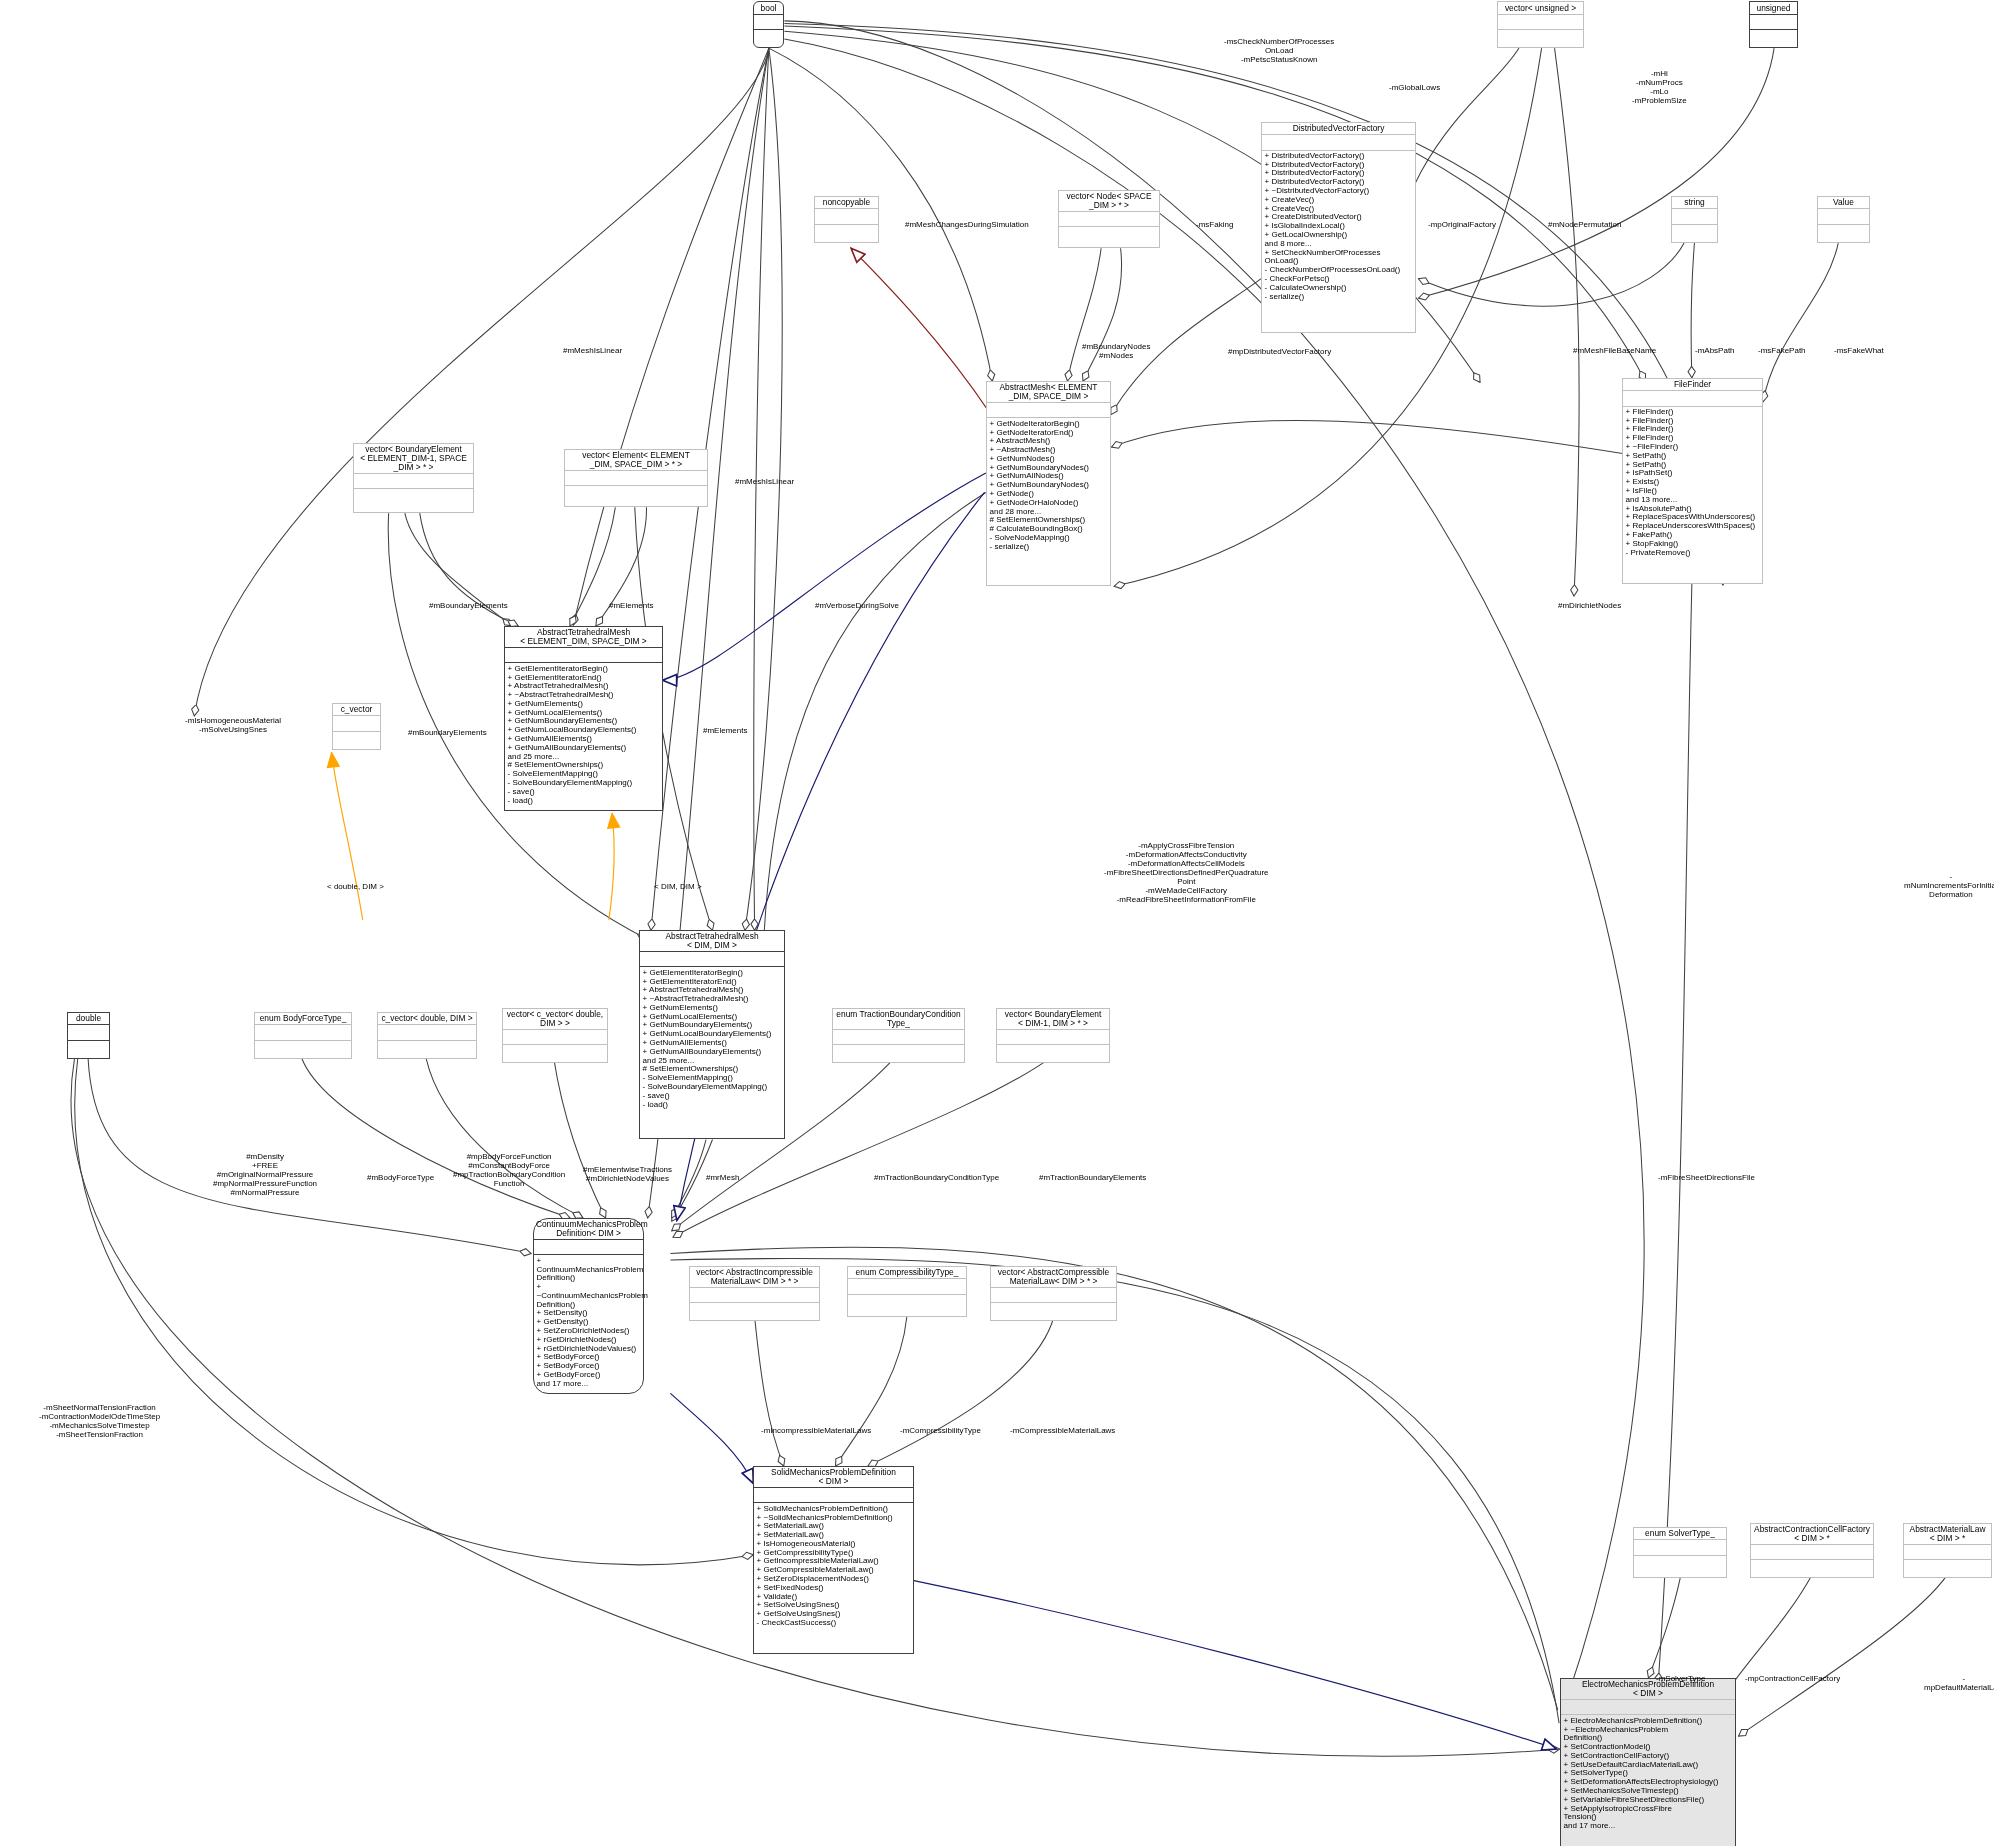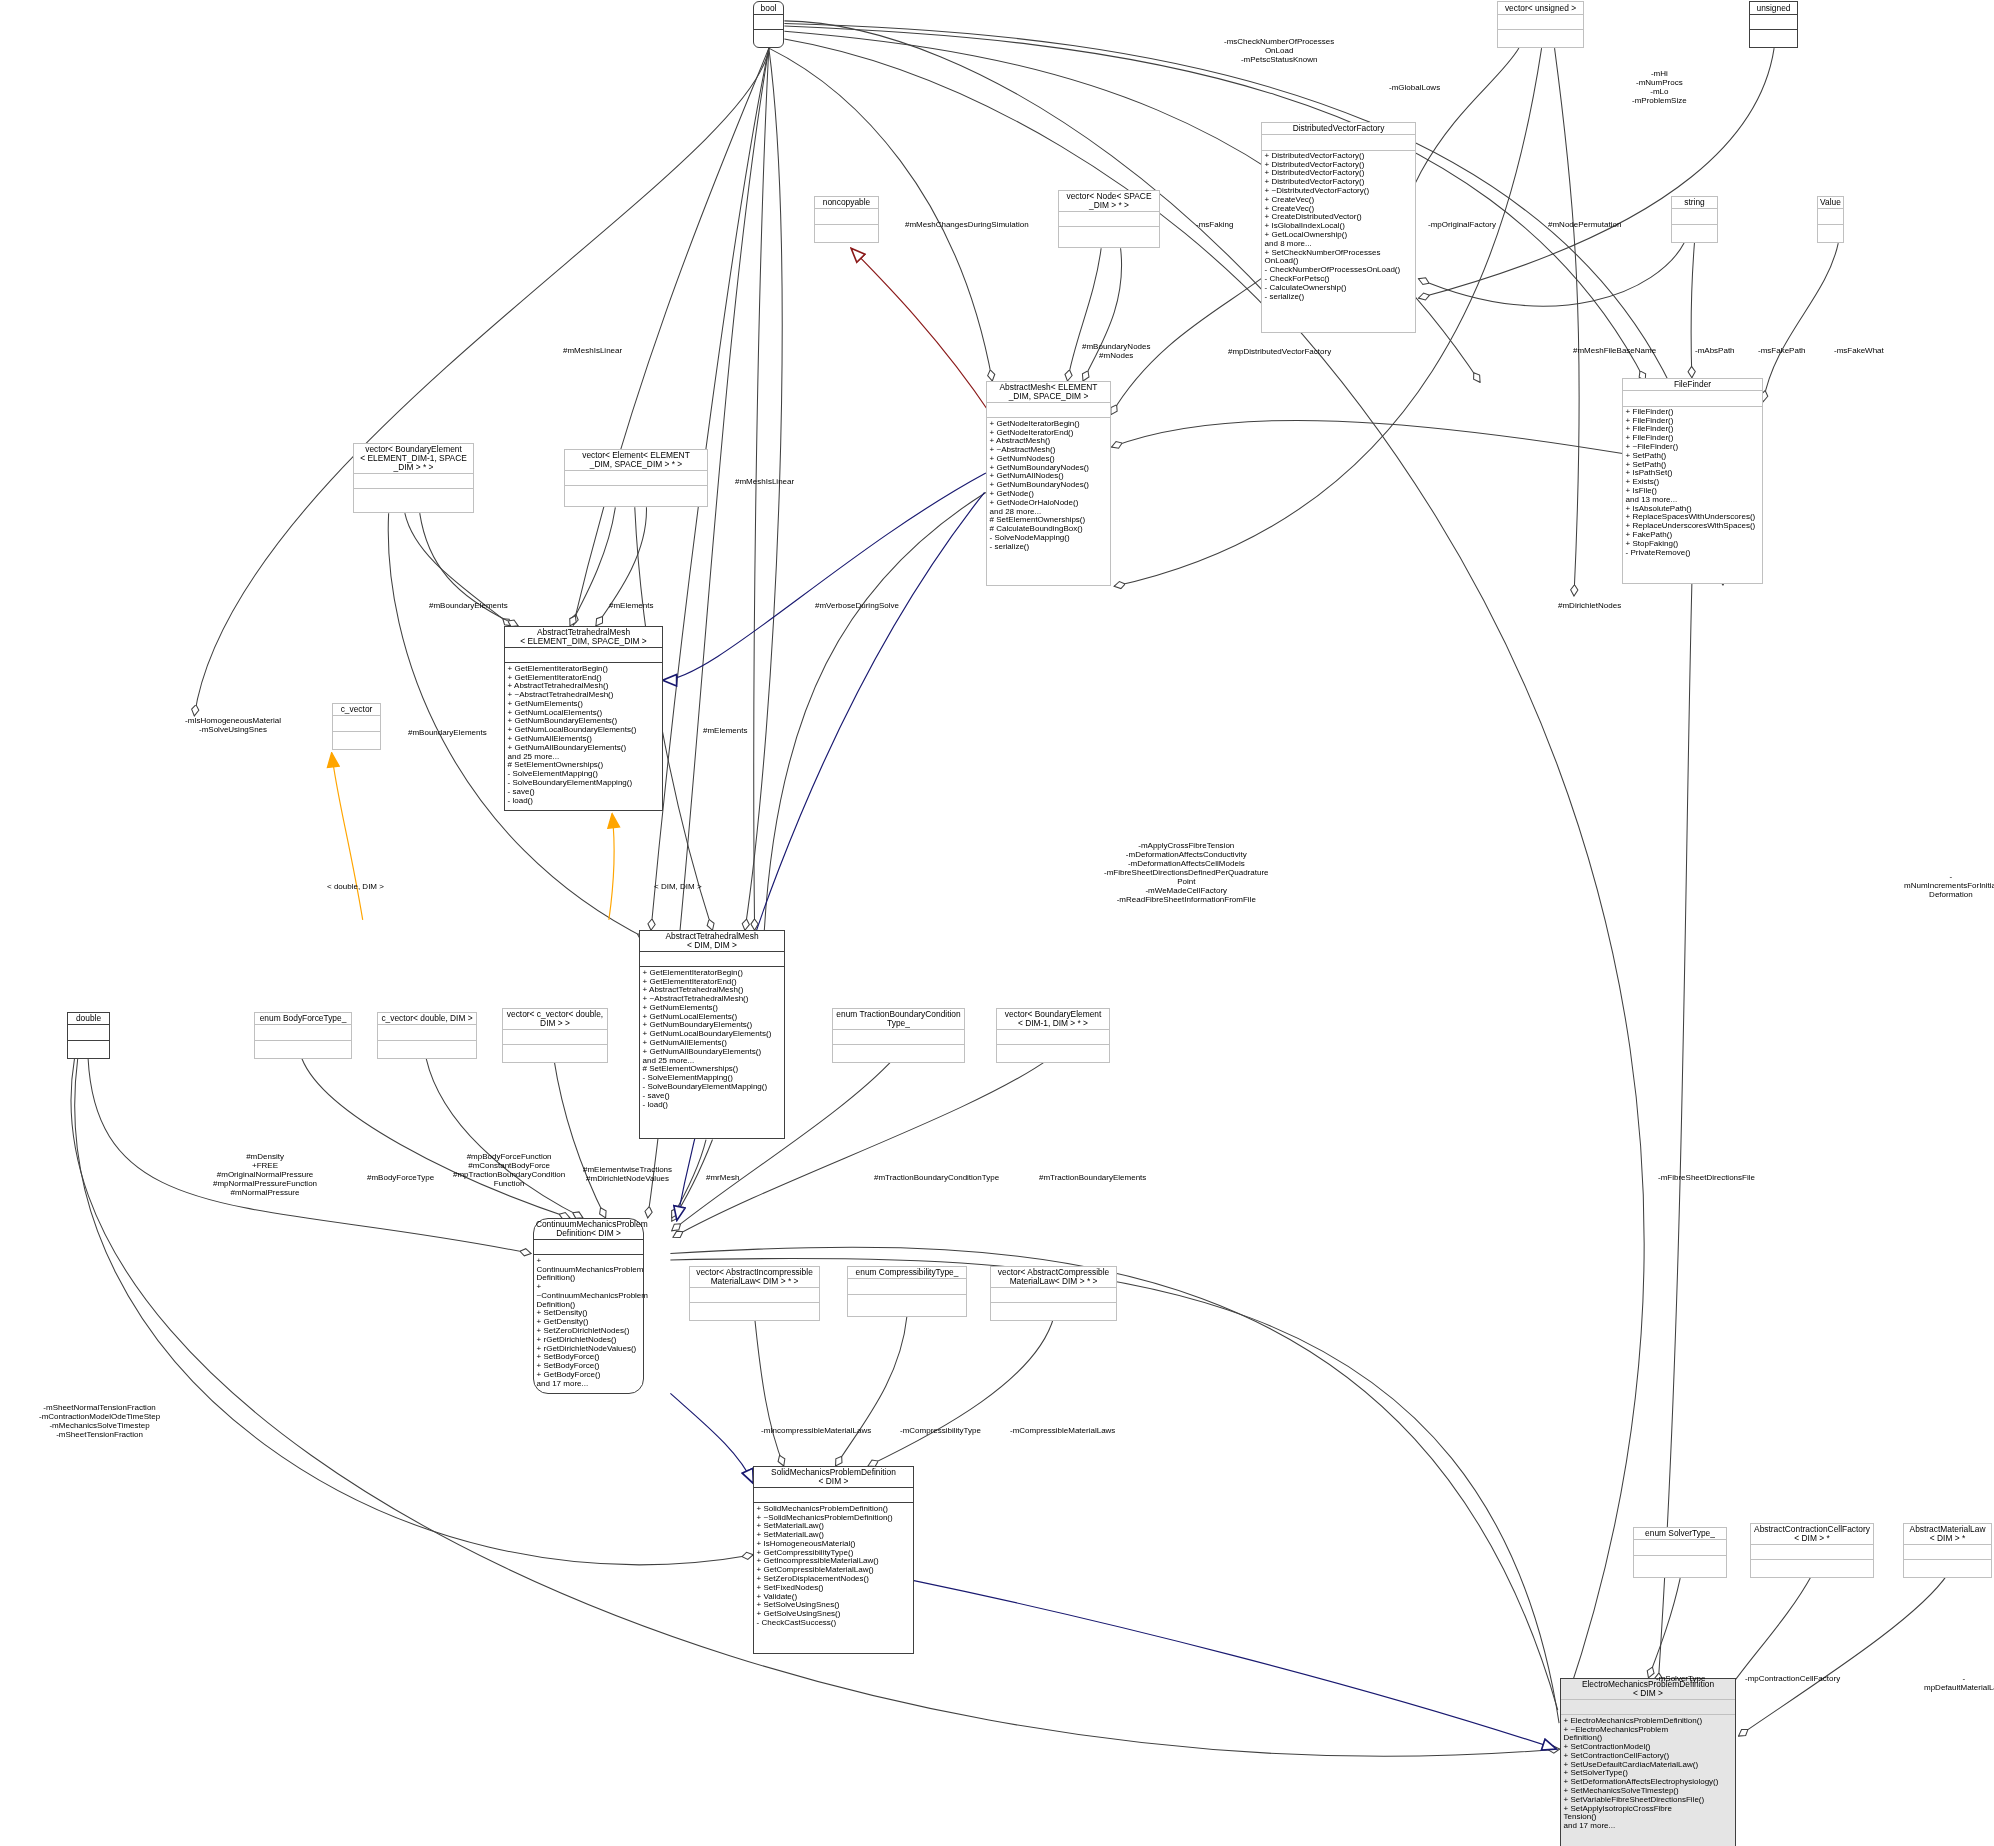--- a/index.html
+++ b/index.html
@@ -179,21 +179,21 @@
         <div class="title">vector&lt; Node&lt; SPACE
 _DIM &gt; * &gt;</div>
         <div class="sep attrs empty"></div>
         <div class="sep ops empty"></div>
       </div>
       <div class="node " style="left: 1671px; top: 196px; width: 47px; min-height: 47px;">
         <div class="title">string</div>
         <div class="sep attrs empty"></div>
         <div class="sep ops empty"></div>
       </div>
-      <div class="node " style="left: 1817px; top: 196px; width: 27px; min-height: 47px;">
+      <div class="node " style="left: 1817px; top: 196px; width: 53px; min-height: 47px;">
         <div class="title">Value</div>
         <div class="sep attrs empty"></div>
         <div class="sep ops empty"></div>
       </div>
       <div class="node " style="left: 986px; top: 381px; width: 125px; min-height: 205px;">
         <div class="title">AbstractMesh&lt; ELEMENT
 _DIM, SPACE_DIM &gt;</div>
         <div class="sep attrs empty"></div>
         <div class="sep ops">
           <div>+ GetNodeIteratorBegin()</div>

